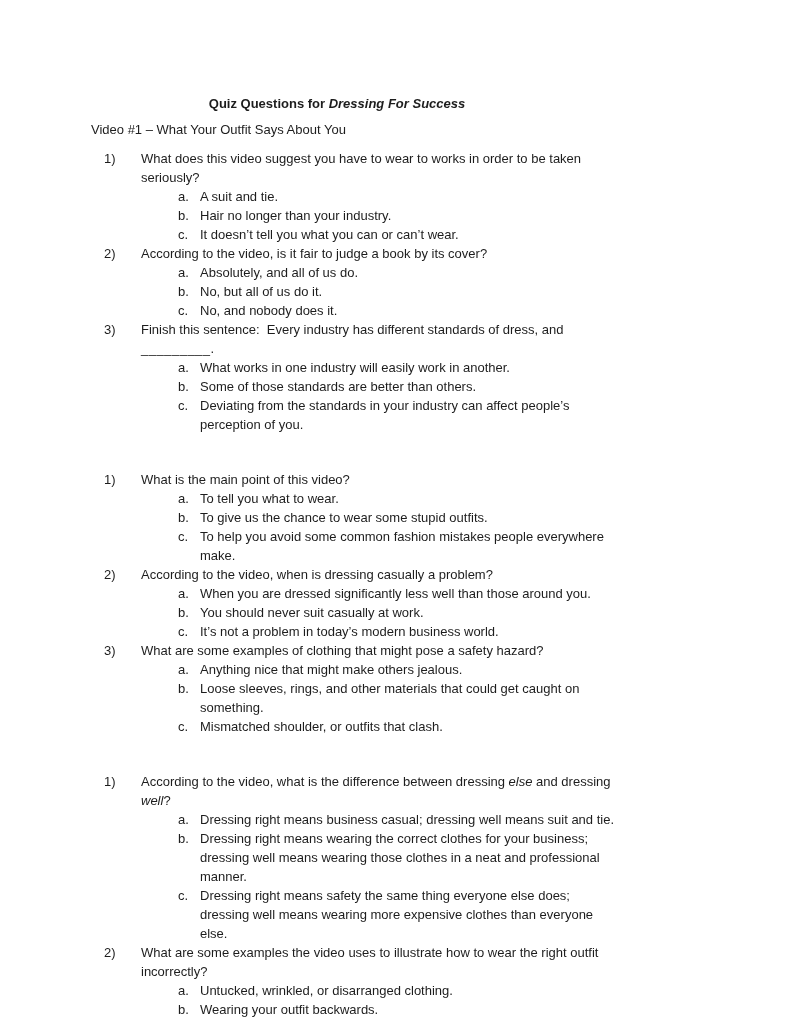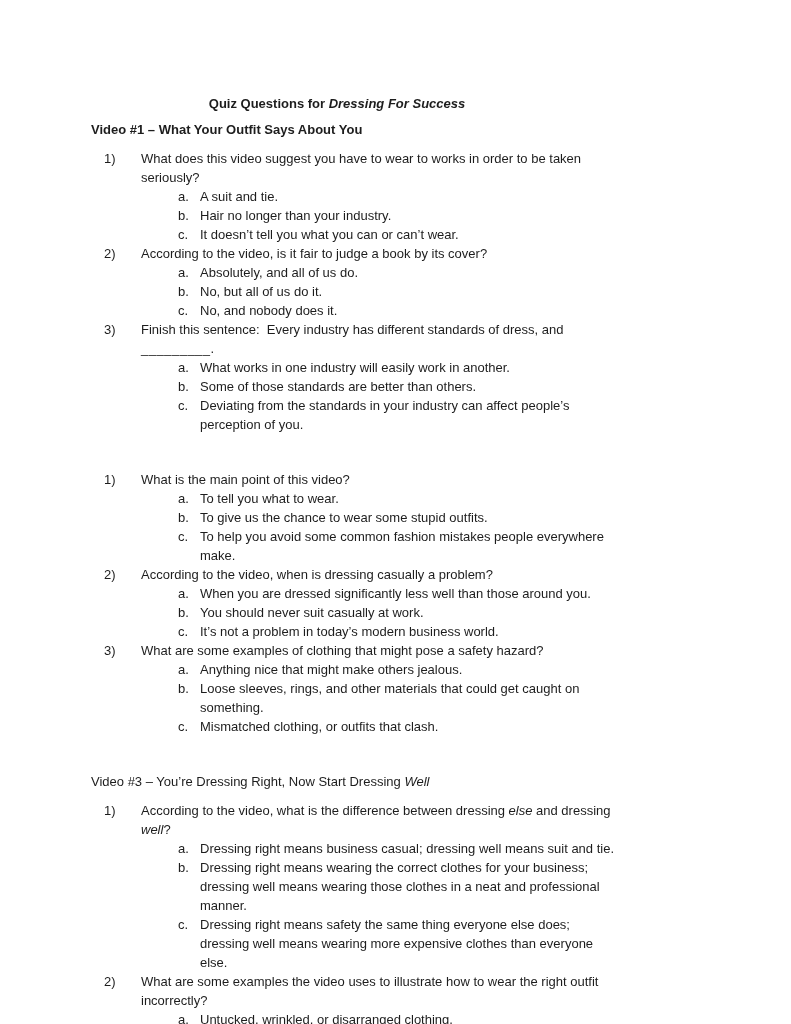--- a/index.html
+++ b/index.html
@@ -37,21 +37,21 @@
     margin-bottom: 36px;
   }
   .section:last-child {
     margin-bottom: 0;
   }
   .section-heading {
     margin: 0 0 10px 0;
     white-space: pre-wrap;
   }
   .section-heading.bold {
-    font-weight: bold;
+    font-weight: normal;
   }
   .q-row {
     display: flex;
     align-items: flex-start;
   }
   .q-num {
     flex: none;
     width: 50px;
     padding-left: 13px;
     box-sizing: border-box;
@@ -186,26 +186,25 @@
           <div class="choice-row">
             <span class="c-letter">a.</span>
             <span class="c-text"><span>Anything nice that might make others jealous.</span></span>
           </div>
           <div class="choice-row">
             <span class="c-letter">b.</span>
             <span class="c-text"><span>Loose sleeves, rings, and other materials that could get caught on something.</span></span>
           </div>
           <div class="choice-row">
             <span class="c-letter">c.</span>
-            <span class="c-text"><span>Mismatched clothing, or outfits that clash.</span></span>
+            <span class="c-text"><span>Mismatched shoulder, or outfits that clash.</span></span>
           </div>
         </div>
       </div>
       <div class="section">
-        <div class="section-heading"><span>Video #3 – You’re Dressing Right, Now Start Dressing </span><span class="seg-italic">Well</span></div>
         <div class="question">
           <div class="q-row">
             <span class="q-num">1)</span>
             <span class="q-text"><span>According to the video, what is the difference between dressing </span><span class="seg-italic">else</span><span> and dressing </span><span class="seg-italic">well</span><span>?</span></span>
           </div>
           <div class="choice-row">
             <span class="c-letter">a.</span>
             <span class="c-text"><span>Dressing right means business casual; dressing well means suit and tie.</span></span>
           </div>
           <div class="choice-row">

